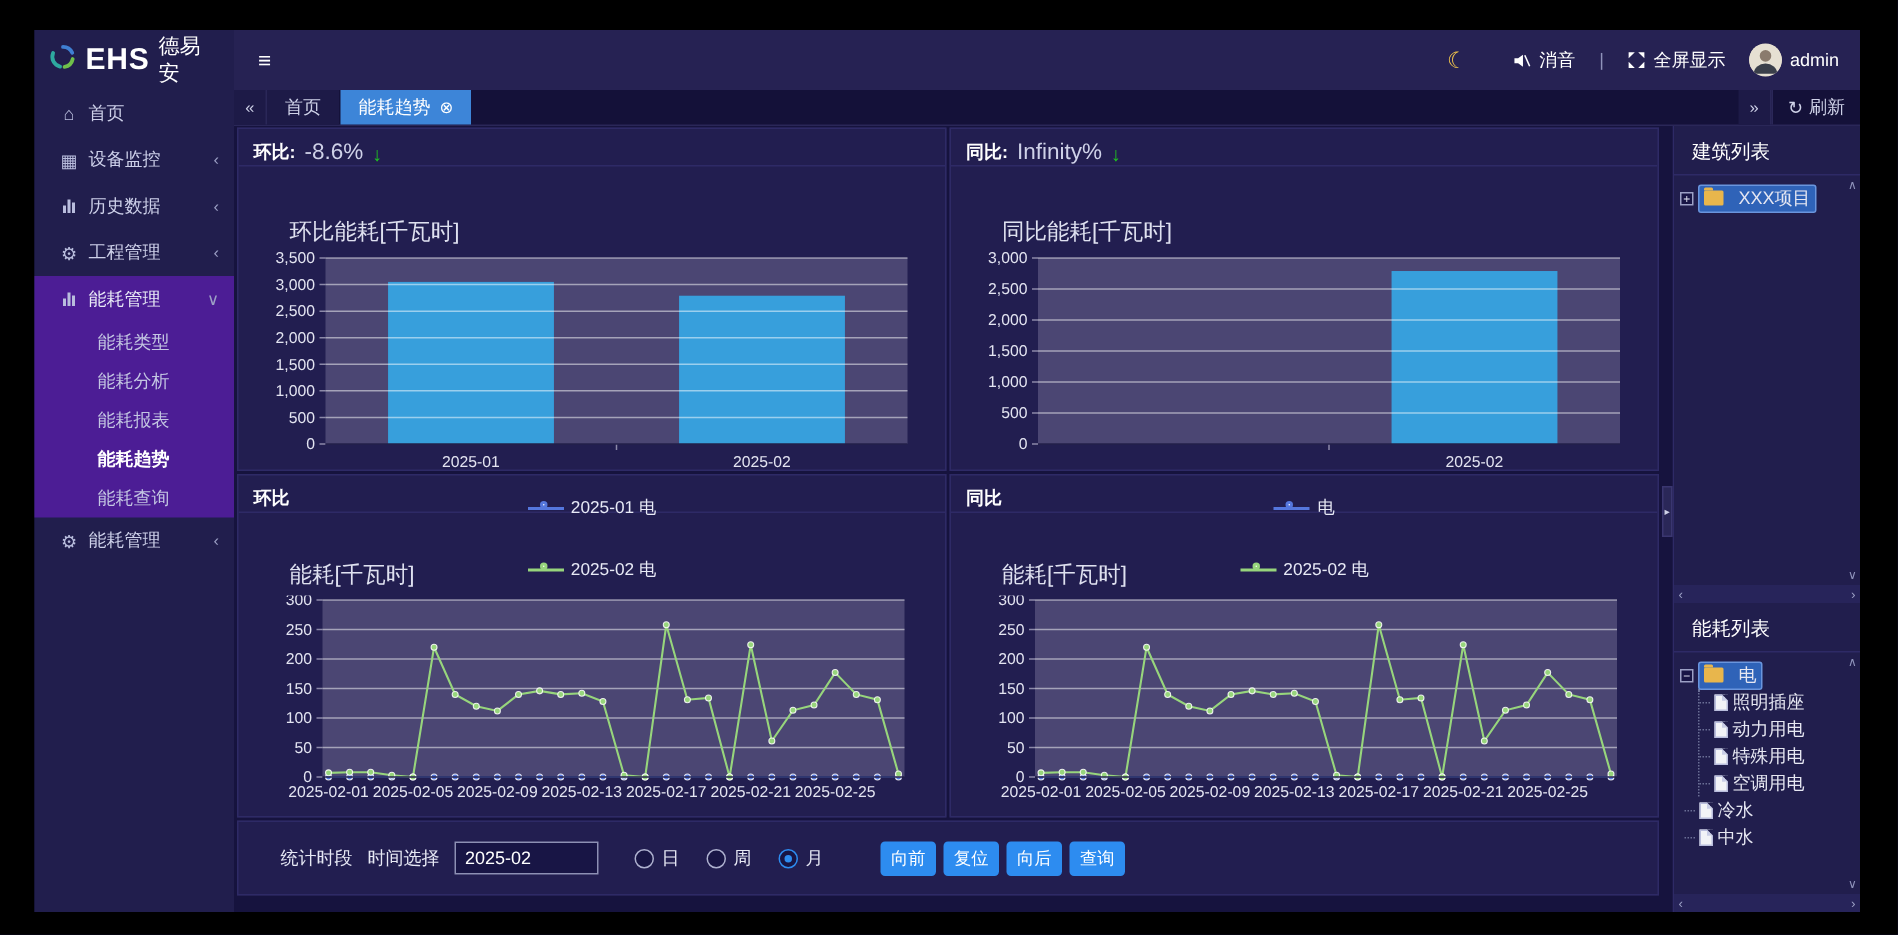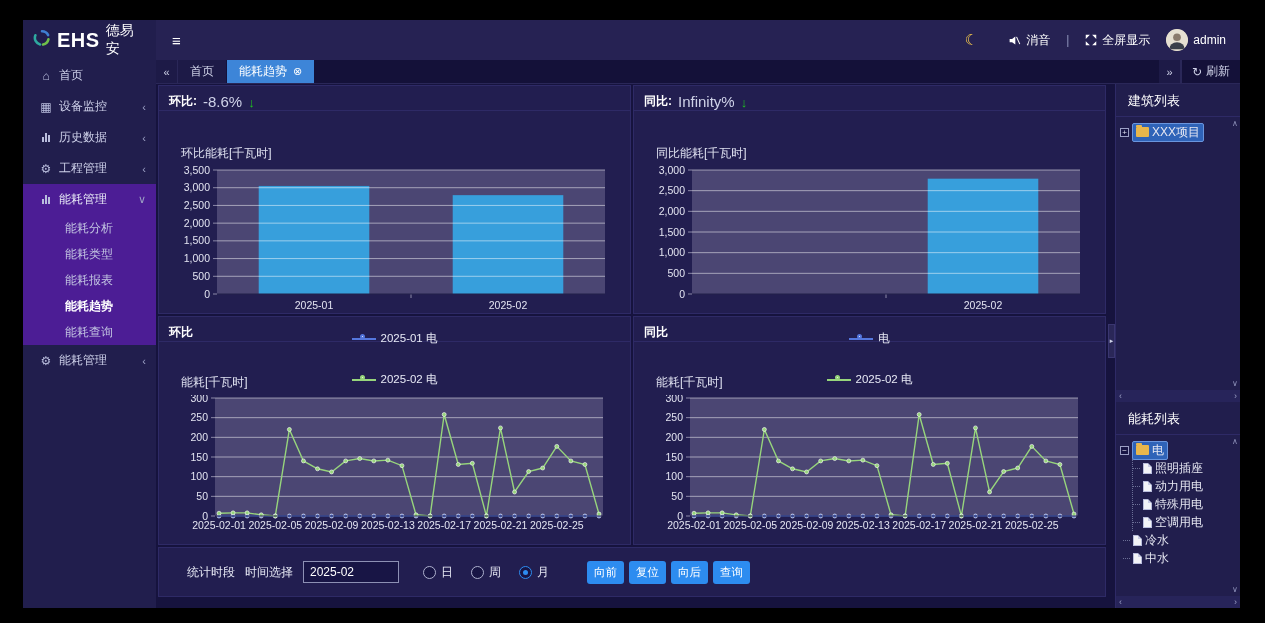--- a/index.html
+++ b/index.html
@@ -46,21 +46,21 @@
   .charts{flex:1;min-width:0;padding:1px 2px;display:flex;flex-direction:column;gap:2px;}
   .chart-grid{display:grid;grid-template-columns:1fr 1fr;grid-auto-rows:229px;gap:2px;}
   .panel{background:#221e50;border:1px solid #2e2a66;display:flex;flex-direction:column;overflow:hidden;}
   .panel-header{height:25px;flex:0 0 25px;display:flex;align-items:flex-end;padding:0 10px;gap:6px;
     border-bottom:1px solid #2e2a66;color:#fff;font-size:12px;font-weight:bold;}
   .stat-value{color:#cfd2e8;font-weight:normal;font-size:15px;}
   .trend-down{color:#1fc71f;font-weight:bold;font-size:13px;}
   .panel-body{flex:1;padding:0 10px;}
   .bar-body{padding-top:34px;}
   .line-body{padding-top:8px;}
-  .ylabel{color:#dfe1f0;font-size:12px;margin:0 0 4px 12px;}
+  .ylabel{color:#dfe1f0;font-size:15px;margin:0 0 4px 24px;}
   svg text.tick{fill:#e3e4f1;font-size:10.5px;font-family:"Liberation Sans","DejaVu Sans",sans-serif;}
   .legend{display:flex;justify-content:center;gap:26px;height:18px;align-items:center;margin-bottom:6px;flex-direction:column;}
   .legend-item{display:flex;align-items:center;gap:5px;color:#e8eaf6;font-size:11.5px;cursor:pointer;}
   .legend-line{width:24px;height:2px;background:var(--c);position:relative;display:inline-block;}
   .legend-dot{position:absolute;left:8px;top:-4px;width:5px;height:5px;border-radius:50%;background:#fff;border:2.5px solid var(--c);}
 
   .controls-panel{height:50px;flex:0 0 50px;background:#221e50;border:1px solid #2e2a66;display:flex;align-items:center;
     padding-left:28px;color:#e6e8f4;font-size:12px;gap:10px;}
   .time-input{width:96px;height:22px;background:#181545;border:1px solid #8d90b4;color:#fff;font-size:12px;padding:0 6px;
     font-family:"Liberation Sans","DejaVu Sans",sans-serif;}
@@ -86,21 +86,21 @@
   .vscroll{position:absolute;right:0;top:0;bottom:0;width:10px;display:flex;flex-direction:column;justify-content:space-between;
     align-items:center;color:#8f93bb;font-size:8px;padding:2px 0;}
   .vscroll span{cursor:pointer;}
   .hscroll{height:12px;flex:0 0 12px;background:#27245a;display:flex;align-items:center;justify-content:space-between;
     padding:0 3px;color:#9ca0c5;font-size:9px;}
   .hscroll span{cursor:pointer;}
   .tree{font-size:12px;}
   .tree-row{display:flex;align-items:center;height:18px;gap:3px;cursor:pointer;white-space:nowrap;}
   .expander{width:9px;height:9px;border:1px solid #9ca0c5;background:#181545;color:#dfe1f0;font-size:8px;line-height:7px;
     text-align:center;flex:0 0 9px;cursor:pointer;}
-  .node{display:flex;align-items:center;gap:3px;padding:0 3px;border-radius:2px;justify-content:space-between;}
+  .node{display:flex;align-items:center;gap:10px;padding:0 3px;border-radius:2px;justify-content:space-between;}
   .node.sel{background:#2f63b8;border:1px solid #6a95dd;}
   .folder-icon{width:13px;height:10px;background:#e8b64c;border-radius:1px;position:relative;flex:0 0 13px;}
   .folder-icon::before{content:"";position:absolute;top:-2px;left:0;width:6px;height:2px;background:#e8b64c;border-radius:1px 1px 0 0;}
   .file-icon{width:9px;height:11px;background:#f2f3f7;border:1px solid #b9bddd;flex:0 0 9px;position:relative;}
   .file-icon::after{content:"";position:absolute;right:-1px;top:-1px;border:2px solid #211e4d;border-left-color:#c9cde6;border-bottom-color:#c9cde6;}
   .tree-children{margin-left:12px;border-left:1px dotted #6b6f96;padding-left:0;}
   .tree-children .tree-row::before,.tree-sib::before{content:"";width:7px;border-top:1px dotted #6b6f96;flex:0 0 7px;}
   .tree-sib{margin-left:3px;}
 </style>
 </head>
@@ -149,24 +149,24 @@
           <span class="mi-icon"><span class="icon-bars">
                 <i></i>
                 <i></i>
                 <i></i>
               </span></span>
           <span>能耗管理</span>
           <span class="chevron">∨</span>
         </div>
         <div class="submenu">
           <div class="submenu-item">
+              <span>能耗类型</span>
+            </div>
+          <div class="submenu-item">
               <span>能耗分析</span>
-            </div>
-          <div class="submenu-item">
-              <span>能耗类型</span>
             </div>
           <div class="submenu-item">
               <span>能耗报表</span>
             </div>
           <div class="submenu-item active">
               <span>能耗趋势</span>
             </div>
           <div class="submenu-item">
               <span>能耗查询</span>
             </div>

